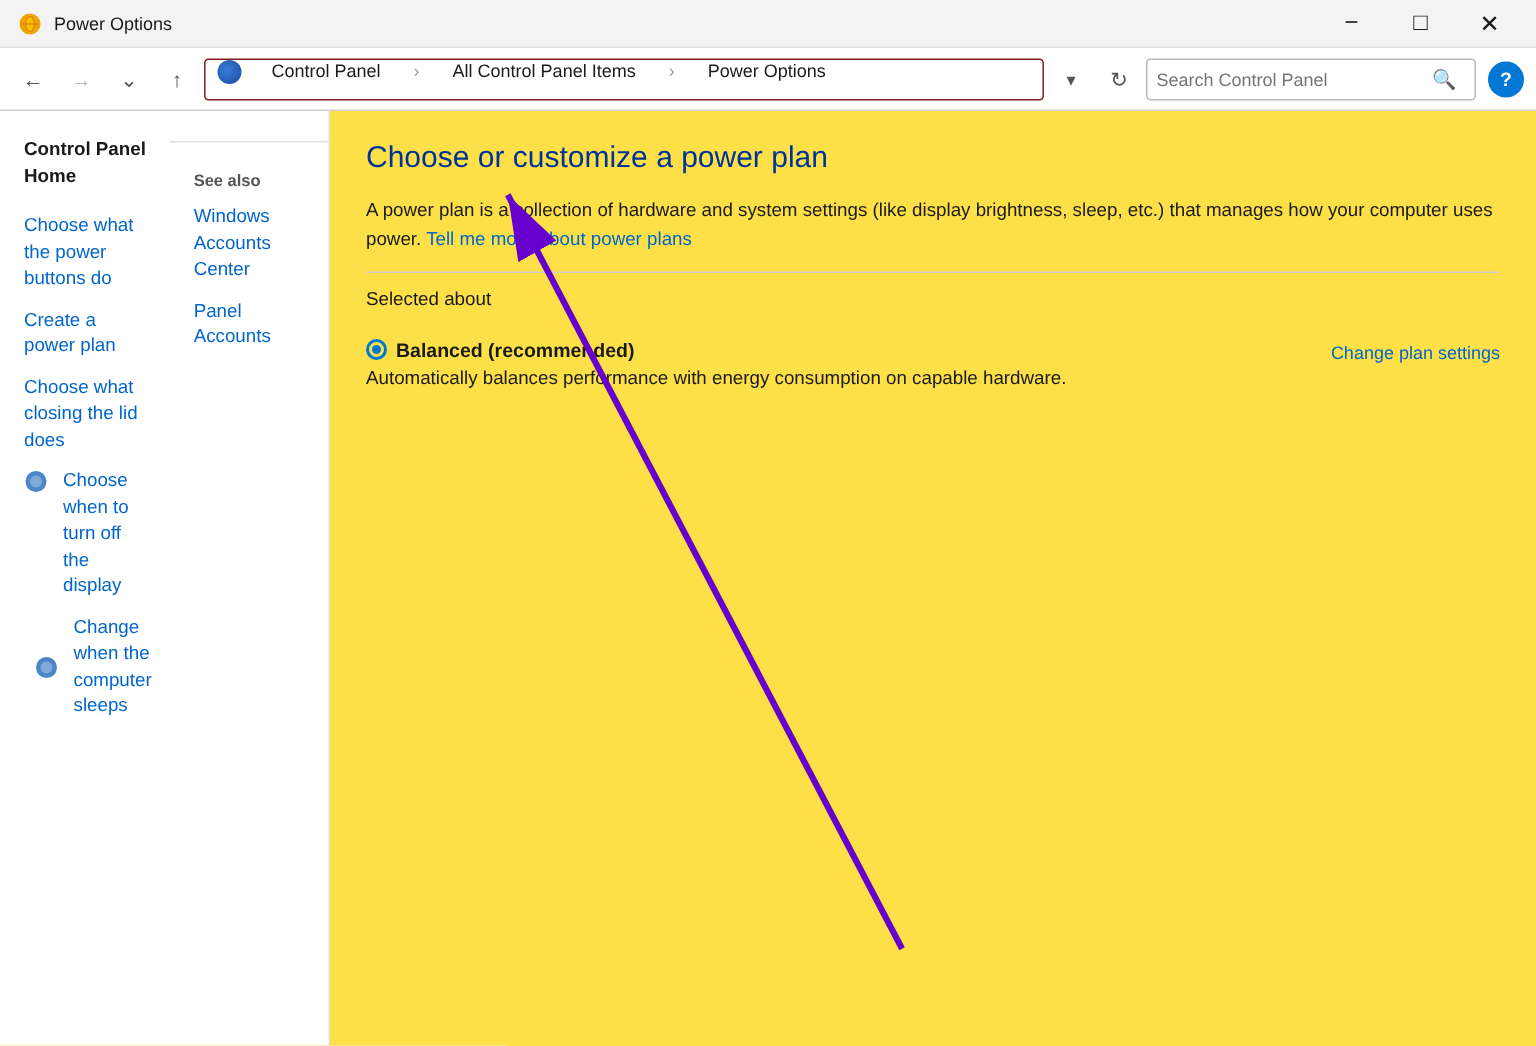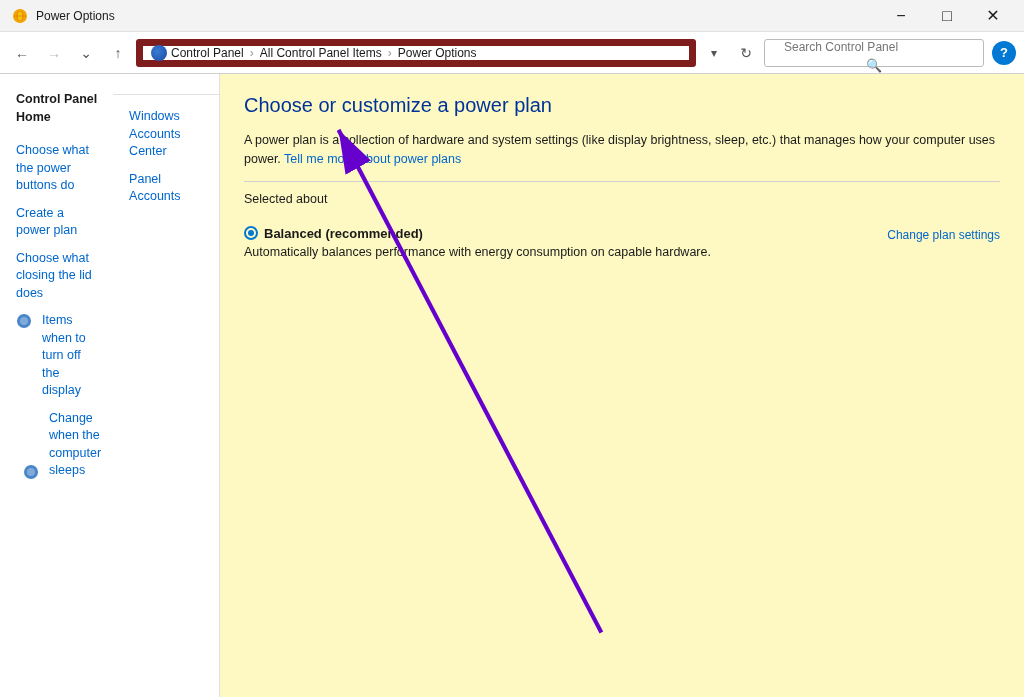--- a/index.html
+++ b/index.html
@@ -27,40 +27,40 @@
       height: 42px; padding: 0 8px; gap: 4px;
       border-bottom: 1px solid #d0d0d0;
     }
     .nav-btn {
       width: 28px; height: 28px; border: none; background: transparent;
       cursor: pointer; border-radius: 4px; display: flex; align-items: center; justify-content: center;
       color: #555; font-size: 14px;
     }
     .nav-btn.disabled { color: #bbb; cursor: default; }
     .address-path {
-      flex: 1; display: flex; align-items: center; height: 28px;
-      border: 7px solid #7f1d1d; border-radius: 3px; padding: 0 8px;
-      background: white; gap: 4px; font-size: 12px; color: #1a1a1a;
+      flex: 1; display: flex; align-items: flex-start; height: 28px;
+      border: 1px solid #7f1d1d; border-radius: 3px; padding: 0 8px;
+      background: white; gap: 20px; font-size: 12px; color: #1a1a1a;
     }
     .address-globe { width: 16px; height: 16px; background: radial-gradient(circle at 40% 40%, #3a7bd5, #1a4a9e); border-radius: 50%; flex-shrink: 0; }
     .breadcrumb-sep { color: #999; margin: 0 2px; }
     .breadcrumb-link { color: #1a1a1a; cursor: pointer; }
     .dropdown-btn {
       width: 28px; height: 28px; border: none; background: transparent;
       cursor: pointer; font-size: 12px; color: #555;
       display: flex; align-items: center; justify-content: center;
     }
     .refresh-btn {
       width: 28px; height: 28px; border: none; background: transparent;
       cursor: pointer; font-size: 14px; color: #555;
       display: flex; align-items: center; justify-content: center; border-radius: 4px;
     }
     .search-box {
       display: flex; align-items: center; border: 1px solid #bbb; border-radius: 3px;
-      background: white; padding: 0 6px; height: 28px; width: 220px; gap: 4px; flex-direction: column;
+      background: white; padding: 0 6px; height: 28px; width: 220px; gap: 4px;
     }
     .search-input {
       border: none; outline: none; font-size: 12px; width: 180px; color: #aaa;
     }
     .search-icon { color: #555; font-size: 13px; cursor: pointer; }
     .help-btn {
       width: 24px; height: 24px; background: #0078d4; border: none; border-radius: 50%;
       color: white; font-weight: bold; cursor: pointer; font-size: 13px;
       display: flex; align-items: center; justify-content: center; margin-left: 4px;
     }
@@ -77,21 +77,21 @@
     .sidebar-link {
       display: flex; align-items: center; padding: 5px 12px 5px 16px;
       color: #0066cc; font-size: 12.5px; cursor: pointer; gap: 6px;
       line-height: 1.4;
     }
     .sidebar-link.header { color: #1a1a1a; font-weight: 600; font-size: 12.5px; margin-bottom: 6px; }
     .sidebar-divider { border: none; border-top: 1px solid #e0e0e0; margin: 8px 0; }
     .see-also { padding: 12px 16px 4px; font-size: 11px; color: #555; font-weight: 600; }
 
     
-    .content-area { flex: 1; background: #fef9c3; padding: 20px 24px; overflow-y: auto; position: relative; }
+    .content-area { flex: 1; background: #fde047; padding: 20px 24px; overflow-y: auto; position: relative; }
     .page-title { font-size: 20px; color: #003399; font-weight: 300; margin-bottom: 14px; }
     .description-text { font-size: 12.5px; color: #1a1a1a; line-height: 1.5; margin-bottom: 4px; }
     .description-link { color: #0066cc; text-decoration: none; font-size: 12.5px; }
     .section-divider { border: none; border-top: 1px solid #d0d0d0; margin: 12px 0 10px; }
     .section-label { font-size: 12.5px; color: #1a1a1a; margin-bottom: 10px; }
     .plan-row { display: flex; align-items: flex-start; justify-content: space-between; padding: 10px 0 6px; }
     .plan-info {}
     .plan-name { font-size: 13px; font-weight: 700; color: #1a1a1a; margin-bottom: 4px; display: flex; align-items: center; gap: 6px; }
     .radio-dot { width: 14px; height: 14px; border: 2px solid #0078d4; border-radius: 50%; display: inline-flex; align-items: center; justify-content: center; flex-shrink: 0; }
     .radio-dot::after { content: ''; width: 6px; height: 6px; background: #0078d4; border-radius: 50%; }
@@ -160,33 +160,34 @@
         <span>Create a power plan</span>
       </div>
       <div class="sidebar-link">
         <span>Choose what closing the lid does</span>
       </div>
       <div class="sidebar-link" style="display: flex; align-items: flex-start;">
         <svg width="16" height="16" viewBox="0 0 16 16" style="margin-top: 1px; flex-shrink:0;">
           <circle cx="8" cy="8" r="7" fill="#4a86c8"></circle>
           <circle cx="8" cy="8" r="4" fill="white" opacity="0.3"></circle>
         </svg>
-        <span style="margin-left: 4px;">Items when to turn off the display</span>
-      </div>
-      <div class="sidebar-link" style="display: flex; align-items: flex-end; padding-left: 23px;">
+        <span style="margin-left: 4px;">Choose when to turn off the display</span>
+      </div>
+      <div class="sidebar-link" style="display: flex; align-items: center; padding-left: 23px;">
         <svg width="16" height="16" viewBox="0 0 16 16" style="margin-top: 1px; flex-shrink:0;">
           <circle cx="8" cy="8" r="7" fill="#4a86c8"></circle>
           <circle cx="8" cy="8" r="4" fill="white" opacity="0.3"></circle>
         </svg>
         <span style="margin-left: 4px;">Change when the computer sleeps</span>
       </div>
     </div>
 
     <div>
       <hr class="sidebar-divider">
+      <div class="see-also">See also</div>
       <div class="sidebar-link">
         <span>Windows Accounts Center</span>
       </div>
       <div class="sidebar-link">
         <span>Panel Accounts</span>
       </div>
     </div>
   </div>
 
   <div class="content-area">

